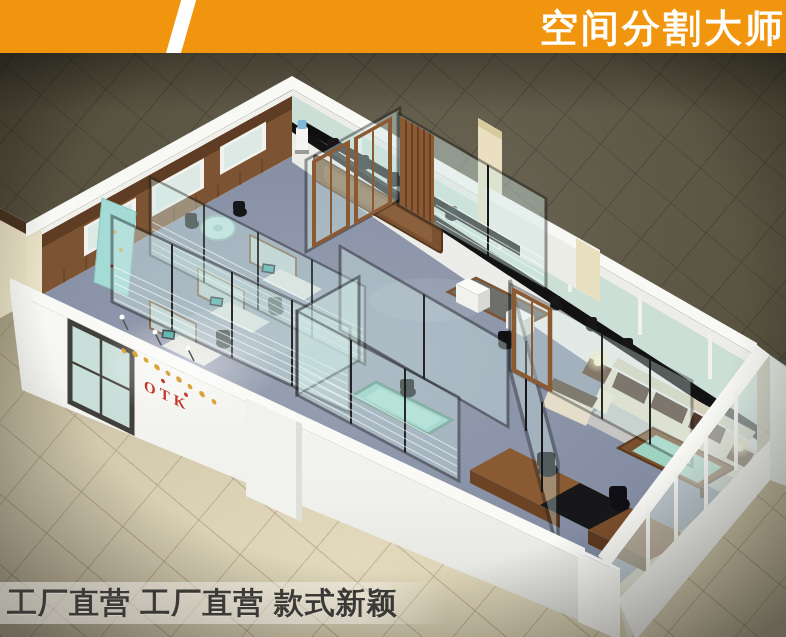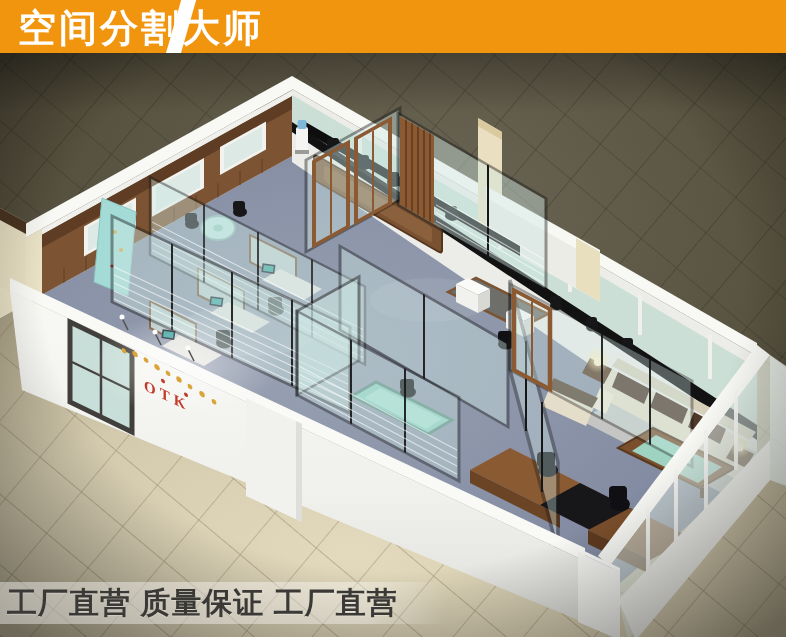--- a/index.html
+++ b/index.html
@@ -3,21 +3,21 @@
 <meta charset="utf-8">
 <style>
   html,body{margin:0;padding:0;background:#111;}
   .stage{position:relative;width:786px;height:637px;overflow:hidden;
          font-family:"Liberation Sans","DejaVu Sans",sans-serif;background:#4a463b;}
   .scene-svg{position:absolute;left:0;top:0;width:786px;height:637px;display:block;}
   
   .banner{position:absolute;left:0;top:0;width:786px;height:53px;background:#F2950E;z-index:30;}
   .banner-slash{position:absolute;left:166px;top:0;width:15px;height:53px;background:#ffffff;
                 transform:skewX(-16deg);transform-origin:bottom left;}
-  .banner-title{position:absolute;left:0;right:0;top:3px;text-align:left;color:#ffffff;
+  .banner-title{position:absolute;left:0;right:0;top:3px;text-align:right;color:#ffffff;
                 font-size:38px;font-weight:bold;letter-spacing:3px;margin-left:18px;}
   
   .slogan-band{position:absolute;left:0;top:582px;width:446px;height:42px;z-index:30;
                background:linear-gradient(90deg,rgba(255,255,255,.42) 0%,rgba(255,255,255,.38) 82%,rgba(255,255,255,0) 100%);
                display:flex;align-items:center;}
   .slogan-text{color:#3A3936;font-size:30px;font-weight:bold;letter-spacing:1px;
                padding-left:7px;white-space:nowrap;text-shadow:0 1px 0 rgba(255,255,255,.25);}
 </style>
 </head>
 <body>
@@ -467,16 +467,16 @@
 
     <rect x="0" y="0" width="786" height="637" fill="url(#rgVig)"></rect>
   </svg>
 
   <div class="banner">
     <div class="banner-slash"></div>
     <div class="banner-title">空间分割大师</div>
   </div>
 
   <div class="slogan-band">
-    <span class="slogan-text">工厂直营  质量保证  工厂直营</span>
+    <span class="slogan-text">工厂直营  工厂直营  款式新颖</span>
   </div>
 
 </div>
 
 </body></html>

